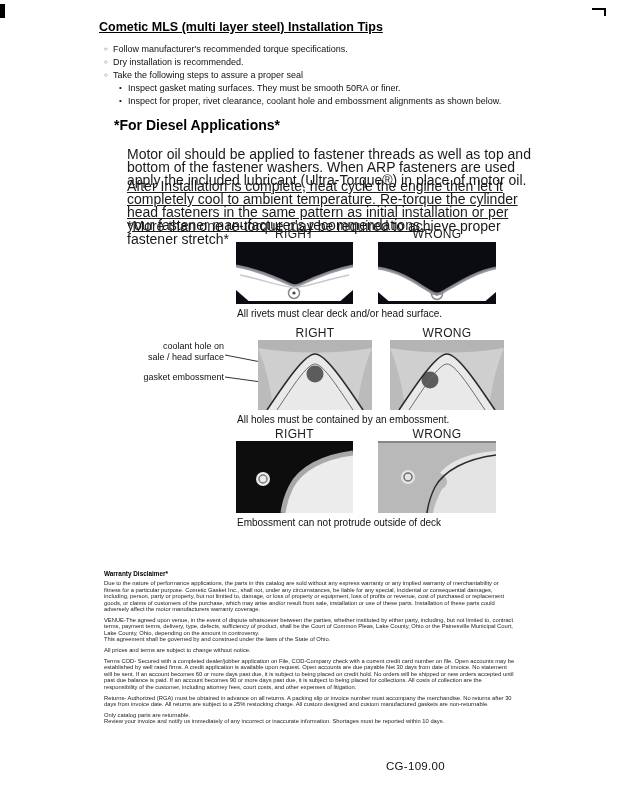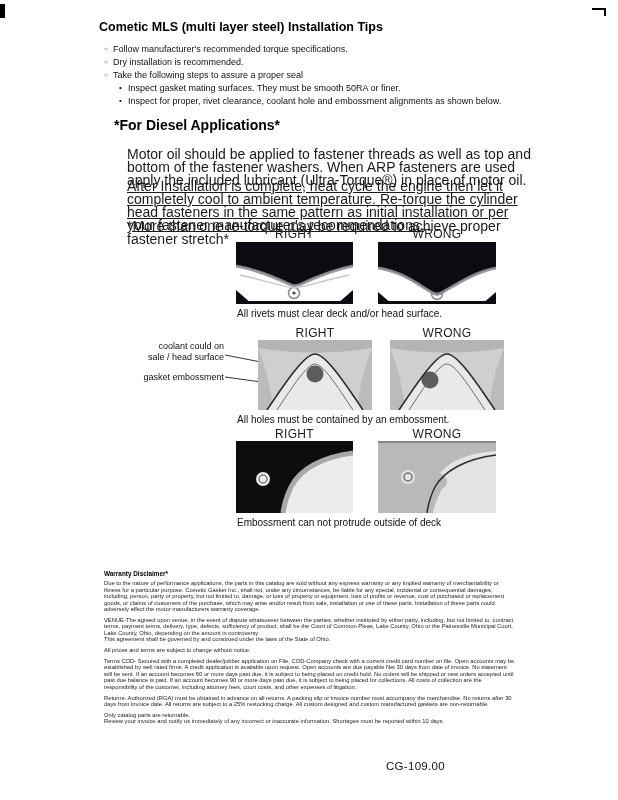--- a/index.html
+++ b/index.html
@@ -3,21 +3,21 @@
 <meta charset="utf-8">
 <style>
   html,body{margin:0;padding:0;background:#ffffff;}
   .page{
     position:relative;width:618px;height:800px;background:#ffffff;
     font-family:"Liberation Sans", sans-serif;color:#111;overflow:hidden;
   }
   .mark-tl{position:absolute;left:0;top:4px;width:5px;height:14px;background:#000;}
   .mark-tr{position:absolute;left:592px;top:8px;width:12px;height:6px;border-top:2px solid #000;border-right:2px solid #000;}
 
-  .title{position:absolute;left:99px;top:20px;margin:0;font-size:12.5px;font-weight:bold;color:#000;}
+  .title{position:absolute;left:99px;top:20px;margin:0;font-size:12.5px;font-weight:bold;text-decoration:underline;color:#000;}
 
   .bullets{position:absolute;left:104px;top:43px;font-size:9px;line-height:12px;}
   .bullet{display:flex;margin-bottom:1px;}
   .bullet .m1{width:9px;font-size:6px;line-height:12px;text-align:left;}
   .bullet.sub{margin-left:15px;}
   .bullet .m2{width:9px;font-size:8px;line-height:11px;}
 
   .diesel-heading{position:absolute;left:114px;top:117px;font-size:14px;font-weight:bold;color:#000;}
   .body{position:absolute;left:114px;width:405px;margin:13px;font-size:14px;line-height:13px;color:#1a1a1a;}
   .para1{top:135px;}
@@ -123,21 +123,21 @@
       <path d="M118,62 L118,50 L104,62 Z" fill="#0b0b12"></path>
     </svg>
   </div>
 
   <div class="cap cap1">All rivets must clear deck and/or head surface.</div>
 
   <div class="lbl r2a">RIGHT</div>
   <div class="lbl r2b">WRONG</div>
 
   <div class="ann annA">
-    <div>coolant could on</div>
+    <div>coolant hole on</div>
     <div>sale / head surface</div>
   </div>
   <div class="ann annB">gasket embossment</div>
 
   <svg class="annlines" width="100" height="46">
     <line x1="0" y1="8" x2="82" y2="24" stroke="#333" stroke-width="1"></line>
     <line x1="0" y1="30" x2="58" y2="38" stroke="#333" stroke-width="1"></line>
   </svg>
 
   <div class="img i-r2a">

